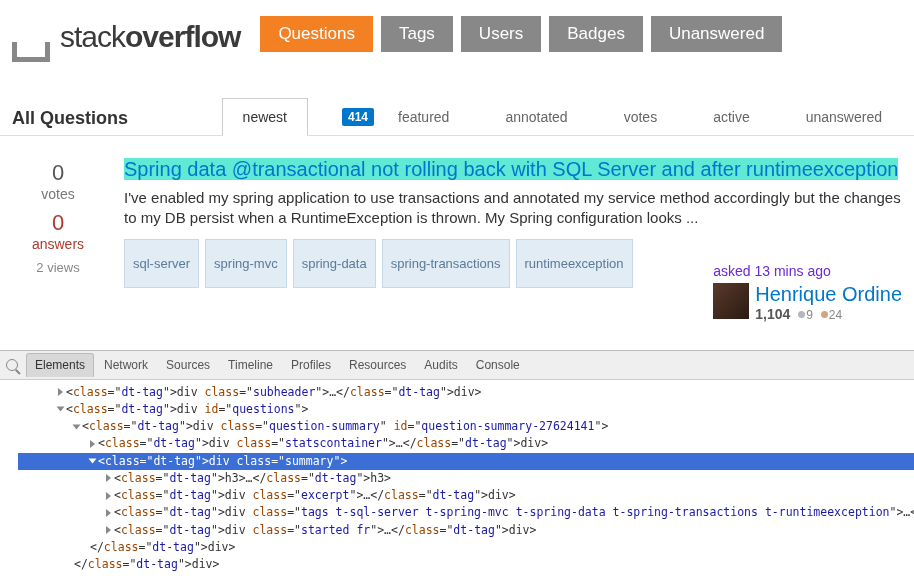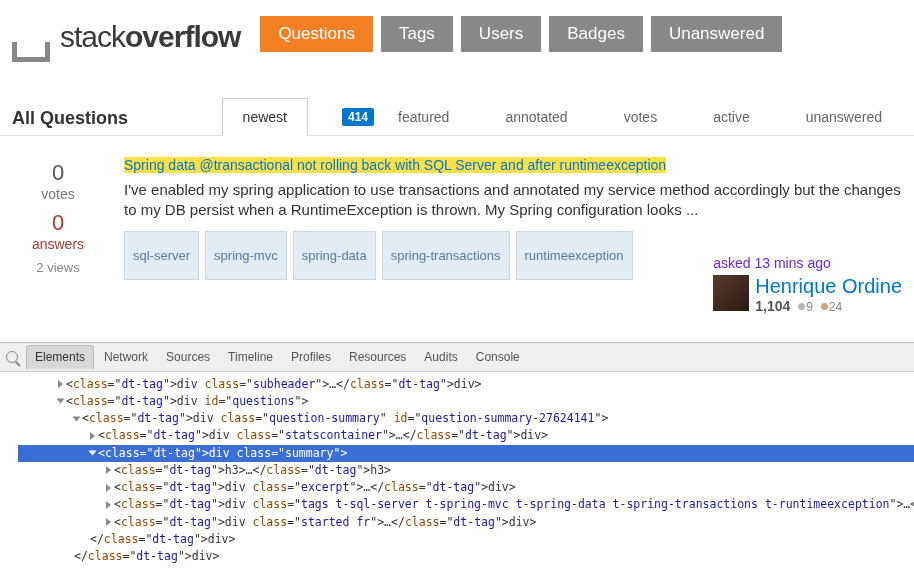--- a/index.html
+++ b/index.html
@@ -27,21 +27,21 @@
 .tab-badge { margin: 0 4px 0 18px; padding: 2px 6px; background: #07c; color: #fff; border-radius: 2px; font-size: 12px; font-weight: bold; }
 .question-list { padding: 10px 12px; }
 .question-summary { display: flex; gap: 20px; padding: 10px 0; }
 .stats { width: 92px; text-align: center; color: #777; font-size: 14px; padding-top: 4px;}
 .stat-num { font-size: 22px; color: #555; }
 .stat-num.ans { color: #ac3b2e; }
 .stat-lbl { font-size: 14px; margin-bottom: 8px; }
 .stat-lbl.ans { color: #ac3b2e; }
 .stat-views { font-size: 13px; color: #888; margin-top: 6px;}
 .summary { flex: 1; }
-.q-title { font-size: 14px; color: #07c; font-weight: 400; line-height: 1.3; cursor: pointer; background: #fde047; display: inline; }
+.q-title { font-size: 20px; color: #07c; font-weight: 400; line-height: 1.3; cursor: pointer; background: #5eead4; display: inline; }
 .excerpt { font-size: 15px; color: #333; margin-top: 6px; line-height: 1.35; }
 .meta-row { display: flex; justify-content: space-between; align-items: flex-start; margin-top: 10px; }
 .tags-row { display: flex; gap: 6px; flex-wrap: wrap; }
 .tag { background: #e1ecf4; border: 1px solid #c6d9e6; color: #5b7a99; padding: 16px 8px; font-size: 13px; cursor: pointer; }
 .asker { text-align: left; font-size: 14px; color: #888; min-width: 180px;}
 .asker-top { color: #6d28d9; margin-top: 24px; }
 .asker-user { display: flex; gap: 6px; margin-top: 4px; align-items: flex-start;}
 .avatar { width: 36px; height: 36px; background: linear-gradient(135deg,#5a3a2a,#2a1a12); display:inline-block;}
 .user-link { color: #07c; cursor: pointer; font-size: 20px;}
 .rep { color: #555; font-weight: bold; font-size: 14px;}

